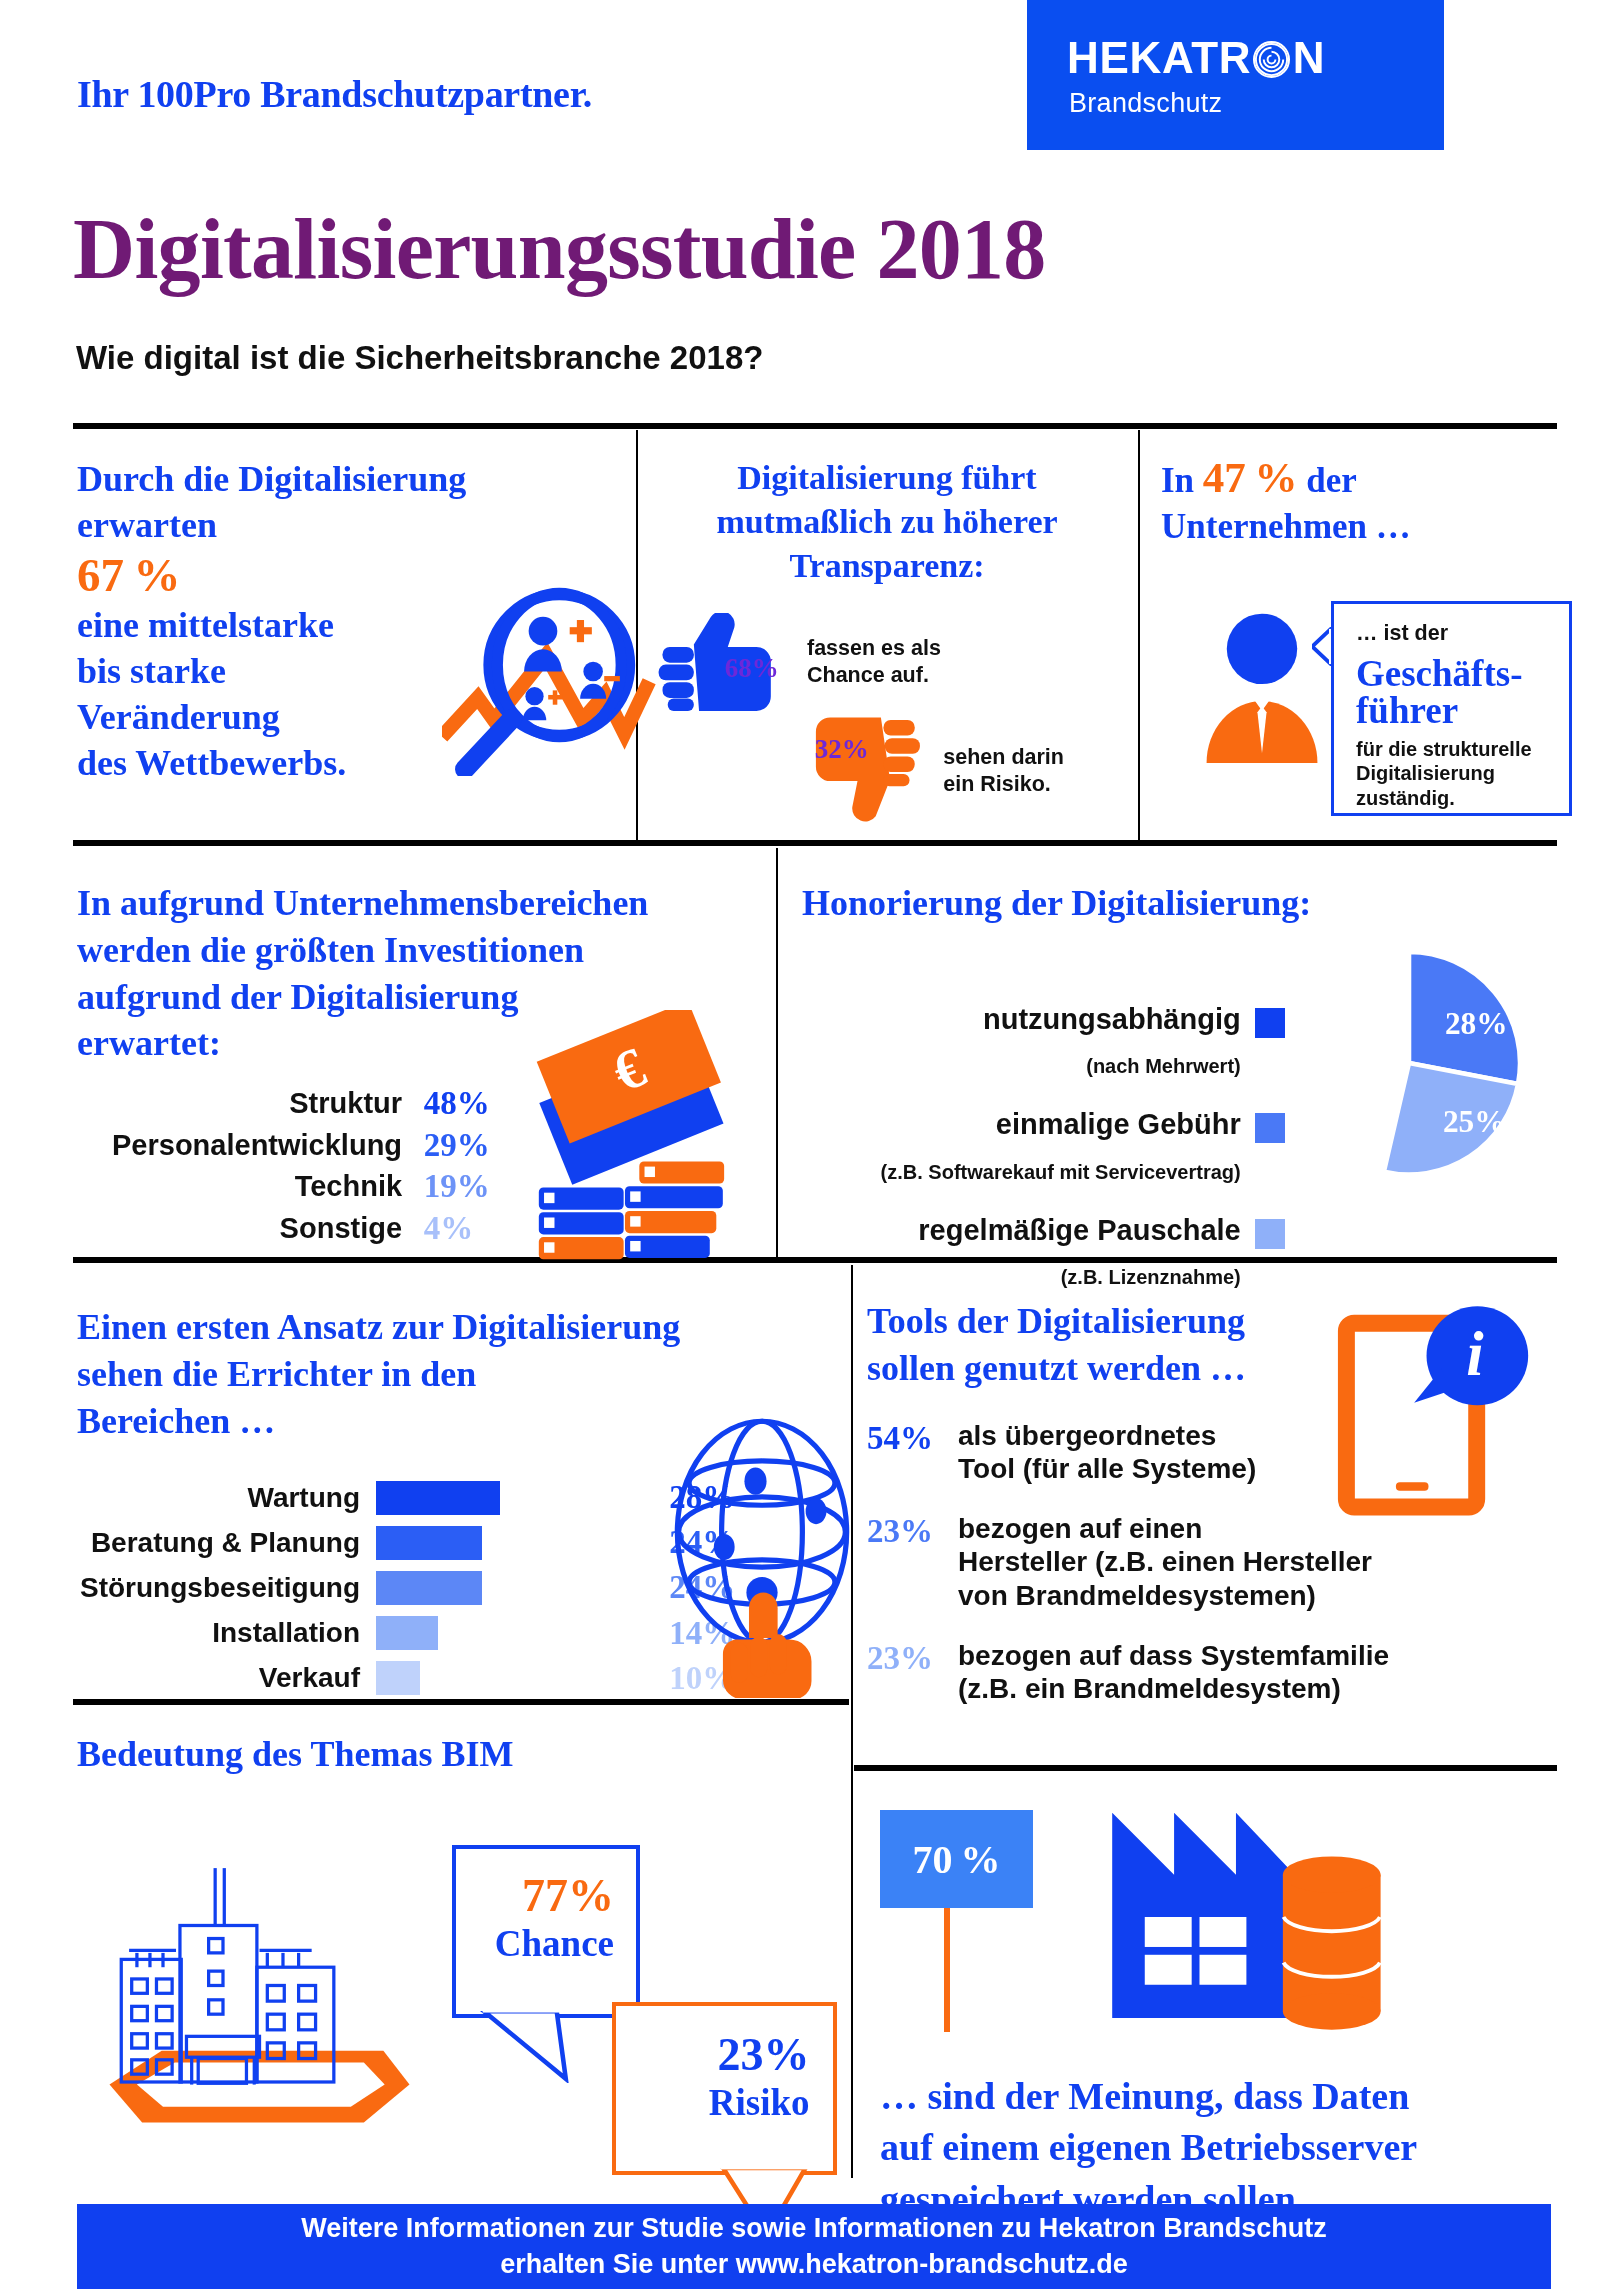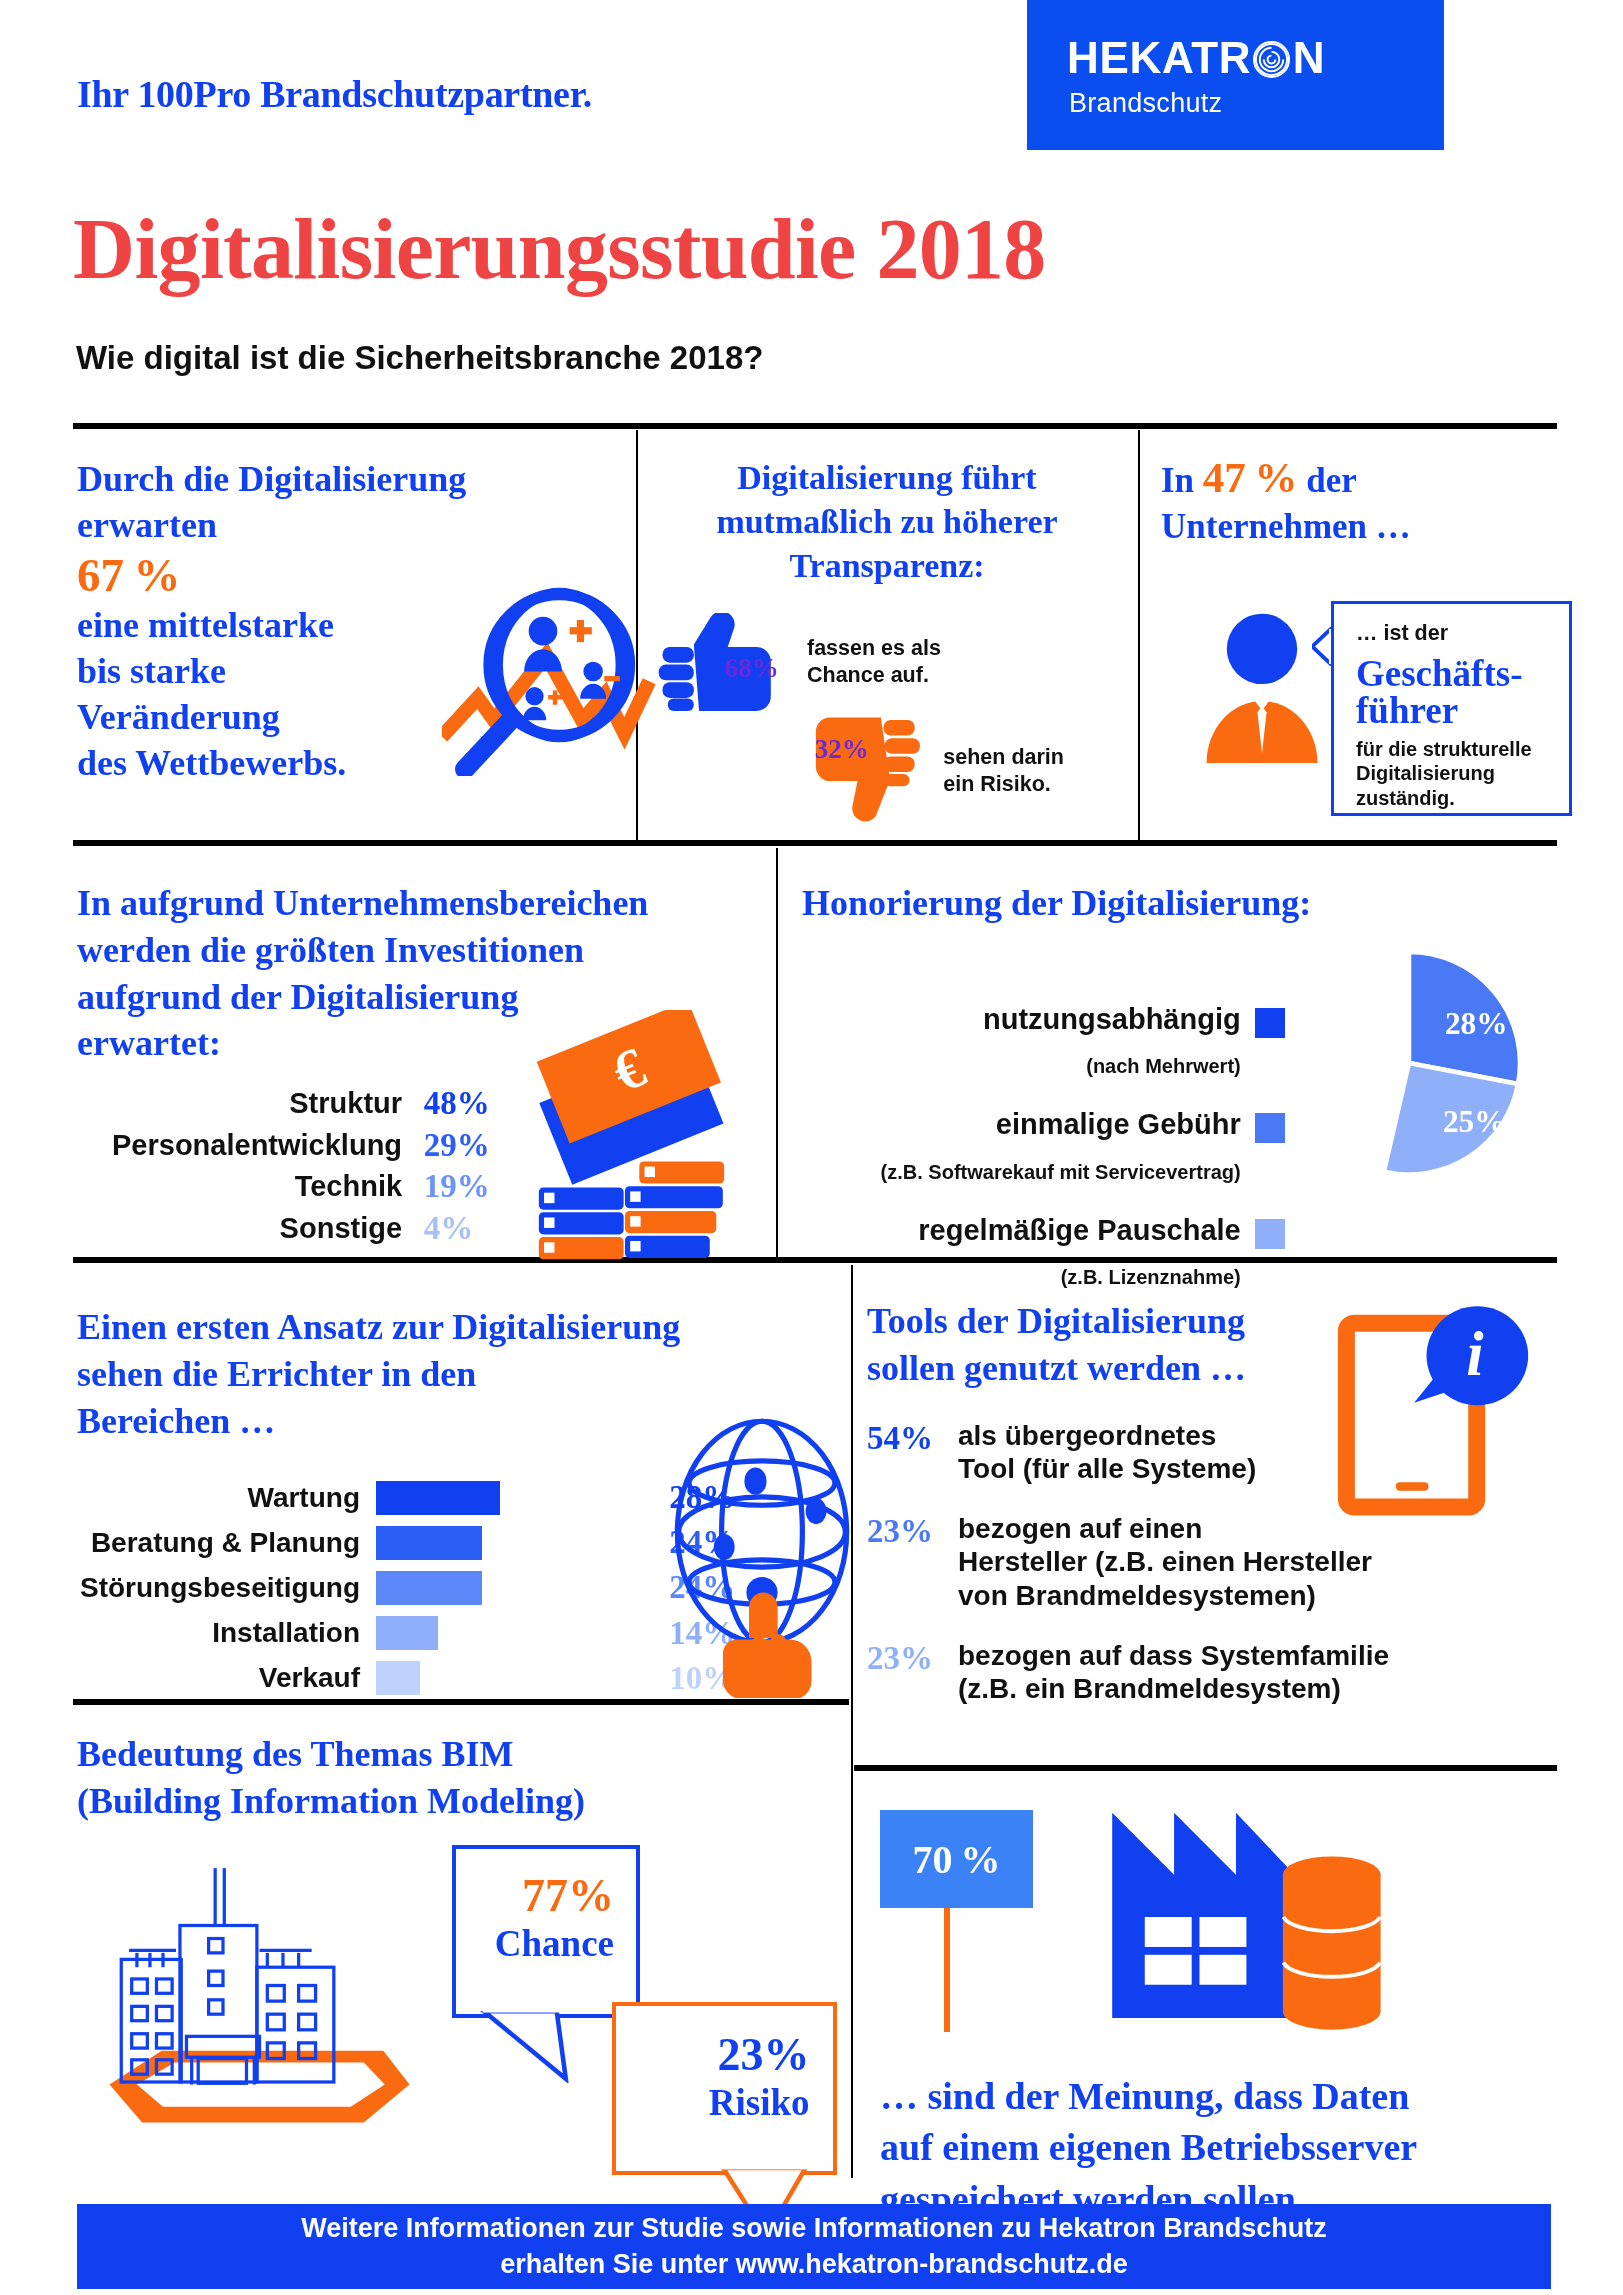--- a/index.html
+++ b/index.html
@@ -35,21 +35,21 @@
     display:flex;align-items:center;
   }
   #logo-spiral{display:inline-block;width:40px;height:40px;position:relative;top:1.3px;margin:0 0.7px;}
   #logo-sub{
     position:absolute;left:42px;top:88px;
     font-size:27px;color:#fff;font-weight:400;letter-spacing:0.3px;
   }
   #main-title{
     position:absolute;left:73px;top:199px;
     font-family:"Liberation Serif", serif;font-weight:bold;
-    font-size:86px;color:#ef4444;letter-spacing:-0.7px;
+    font-size:86px;color:#701a75;letter-spacing:-0.7px;
     white-space:nowrap;
     text-align:right;
   }
   #subtitle{
     position:absolute;left:76px;top:339px;
     font-size:33px;font-weight:bold;color:#111;
   }
 
   
   .hrule{position:absolute;background:#000;height:5.9px;}
@@ -542,21 +542,20 @@
       <g fill="#fff" font-family="Liberation Serif, serif" font-style="italic" font-weight="bold">
         <text x="198" y="108" font-size="96">i</text>
       </g>
     </svg>
   </div>
 </div>
 
 <div class="panel" id="p8">
   <div class="ptitle">
     <div>Bedeutung des Themas BIM</div>
-    <div>(Building Information Modeling)</div>
   </div>
 
   <div id="building">
     <svg viewBox="0 0 480 420" width="313" height="274">
       <path d="M10 352 L90 300 H430 L470 352 L400 410 H60 Z" fill="#f96a11"></path>
       <path d="M52 352 L110 318 H400 L432 352 L380 386 H92 Z" fill="#fff"></path>
       <g fill="none" stroke="#1040f0" stroke-width="5">
         <line x1="172" y1="20" x2="172" y2="108"></line>
         <line x1="186" y1="20" x2="186" y2="108"></line>
         <rect x="118" y="108" width="118" height="240"></rect>

